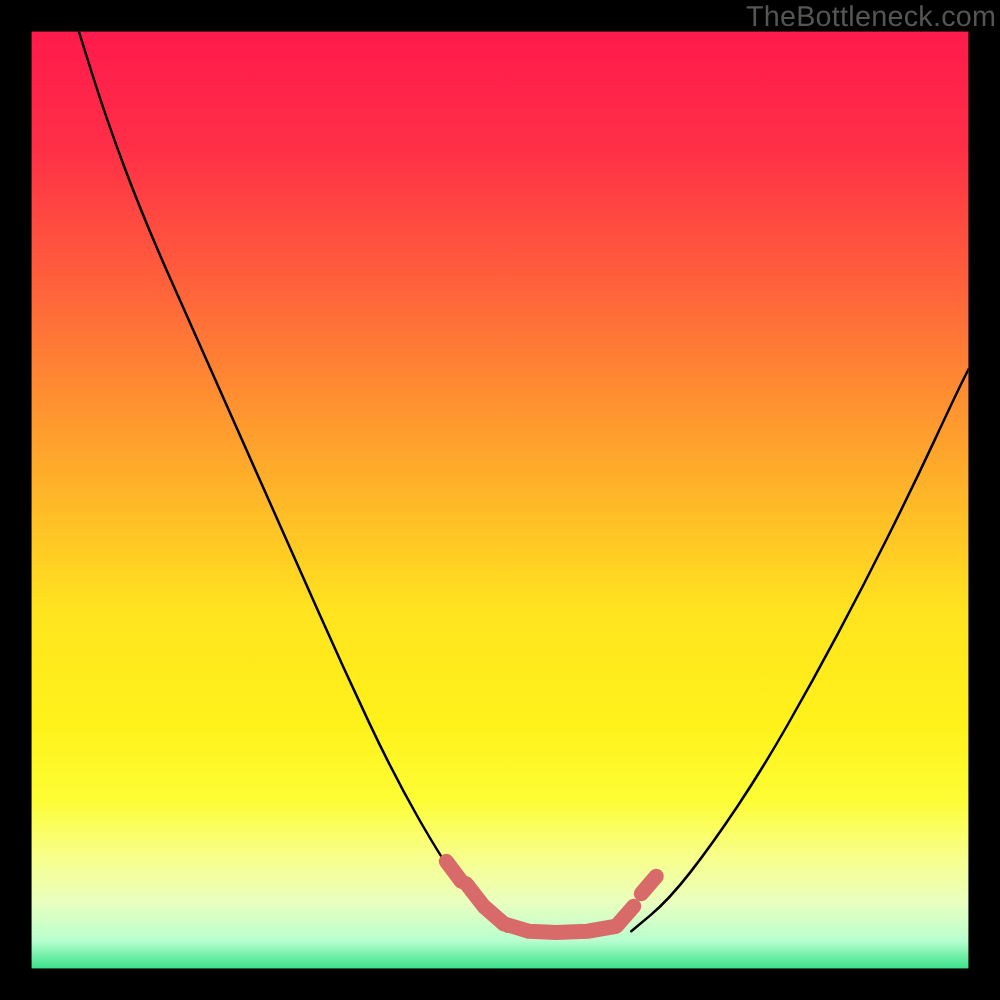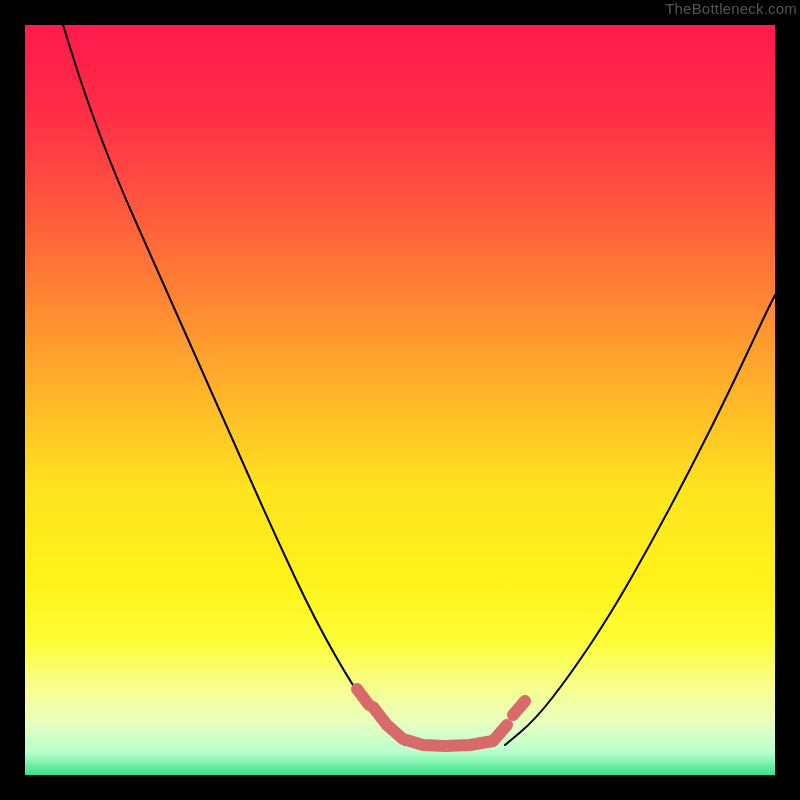--- a/index.html
+++ b/index.html
@@ -24,21 +24,21 @@
     left: 0;
     top: 0;
     width: 750px;
     height: 750px;
     display: block;
   }
   .watermark {
     position: absolute;
     right: 3px;
     top: 0px;
-    font-size: 15px;
+    font-size: 23px;
     color: #555;
     font-weight: 500;
     letter-spacing: 0.2px;
     text-align: right;
     user-select: none;
   }
 </style>
 </head>
 <body>
 

